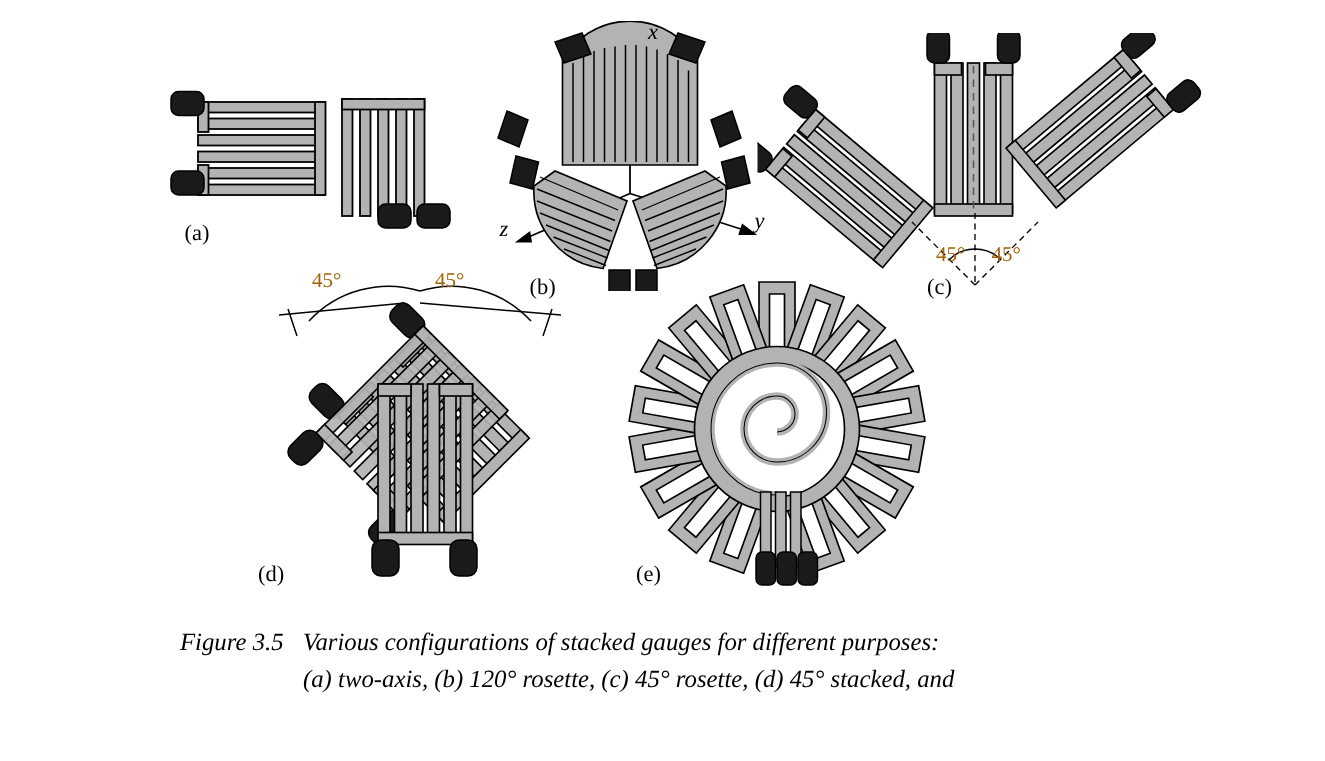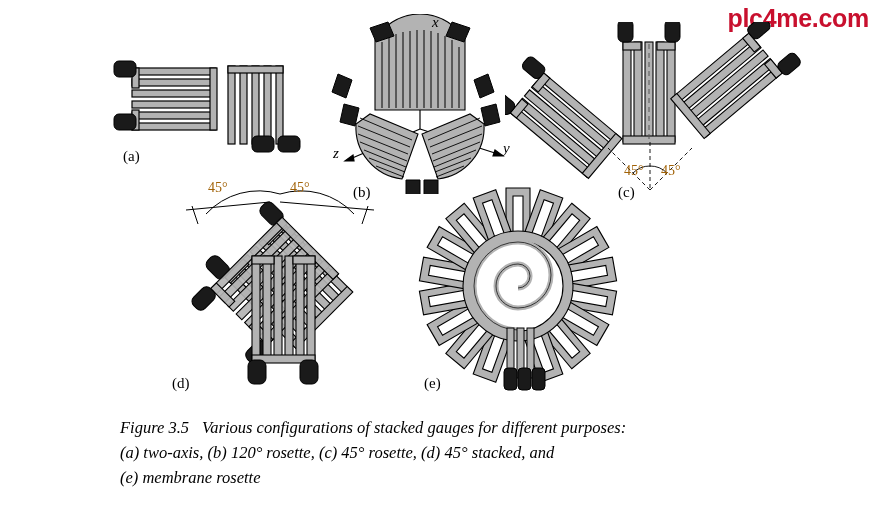--- a/index.html
+++ b/index.html
@@ -54,30 +54,30 @@
     font-size: 16.5px;
     line-height: 25px;
     color: #000;
   }
   .caption .lead {
     display: inline-block;
     width: 82px;
   }
   .caption .cont {
     display: block;
+    margin-left: 82px;
   }
   svg { display: block; }
   .fig-svg { position: absolute; }
 </style>
 </head>
 <body>
 
 <div id="page">
 
-  <div class="watermark">plc4me.com</div>
 
   <svg class="fig-svg" style="left:110px; top:50px;" width="200" height="110" viewBox="0 0 200 110">
     <g fill="#b3b3b3" stroke="#000" stroke-width="1.2">
 
       <g>
         <rect x="22" y="18" width="84" height="7"></rect>
         <rect x="22" y="29" width="84" height="7"></rect>
         <rect x="22" y="40" width="84" height="7"></rect>
         <rect x="22" y="51" width="84" height="7"></rect>
         <rect x="22" y="62" width="84" height="7"></rect>
@@ -404,16 +404,15 @@
       <rect x="96" y="190" width="13" height="22" rx="4"></rect>
       <rect x="110" y="190" width="13" height="22" rx="4"></rect>
       <rect x="124" y="190" width="13" height="22" rx="4"></rect>
     </g>
   </svg>
   <div class="fig-label" style="left:424px; top:375px;">(e)</div>
 
   <div class="caption">
     <span class="lead">Figure 3.5</span><span>Various configurations of stacked gauges for different purposes:</span>
     <span class="cont">(a) two-axis, (b) 120° rosette, (c) 45° rosette, (d) 45° stacked, and</span>
-    <span class="cont">(e) membrane rosette</span>
   </div>
 
 </div>
 
 </body></html>

